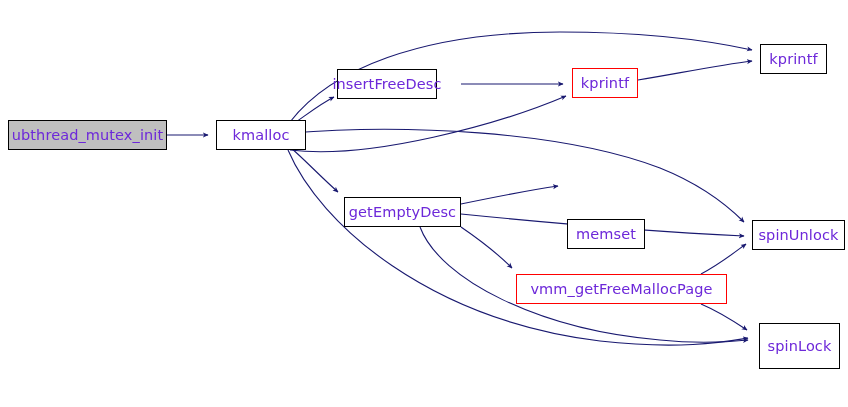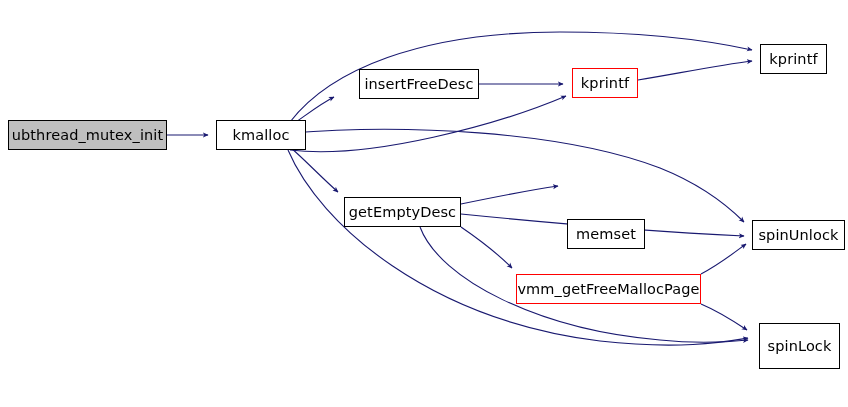--- a/index.html
+++ b/index.html
@@ -10,21 +10,21 @@
   }
   #graph{position:relative;width:848px;height:407px;background:#ffffff;}
   svg#edges{position:absolute;left:0;top:0;width:848px;height:407px;}
   .node{
     position:absolute;
     box-sizing:border-box;
     display:flex;align-items:center;justify-content:center;
     background:#ffffff;
     border:1px solid #000000;
     font-size:14.5px;
-    color:#000000;
+    color:#6d28d9;
     white-space:nowrap;
     letter-spacing:0.1px;
     line-height:1;
     text-align:right;
   }
   .node.root{background:#bfbfbf;border:1px solid #000000;}
   .node.alert{border:1px solid #ff0000;}
   .node span{pointer-events:none;}
 </style>
 </head>
@@ -57,36 +57,36 @@
       </g>
   </svg>
 
   <div id="node-layer">
       <div class="node root" style="left: 8px; top: 120px; width: 159px; height: 30px; background: rgb(191, 191, 191);">
         <span>ubthread_mutex_init</span>
       </div>
       <div class="node" style="left: 216px; top: 120px; width: 90px; height: 30px;">
         <span>kmalloc</span>
       </div>
-      <div class="node" style="left: 359px; top: 69px; width: 120px; height: 30px;">
+      <div class="node" style="left: 337px; top: 69px; width: 100px; height: 30px;">
         <span>insertFreeDesc</span>
       </div>
       <div class="node alert" style="left: 572px; top: 68px; width: 66px; height: 30px; border-color: rgb(255, 0, 0);">
         <span>kprintf</span>
       </div>
       <div class="node" style="left: 760px; top: 44px; width: 67px; height: 30px;">
         <span>kprintf</span>
       </div>
       <div class="node" style="left: 344px; top: 197px; width: 117px; height: 30px;">
         <span>getEmptyDesc</span>
       </div>
       <div class="node" style="left: 567px; top: 172px; width: 78px; height: 30px; margin-top: 47px;">
         <span>memset</span>
       </div>
-      <div class="node alert" style="left: 516px; top: 274px; width: 185px; height: 30px; border-color: rgb(255, 0, 0);">
+      <div class="node alert" style="left: 516px; top: 274px; width: 211px; height: 30px; border-color: rgb(255, 0, 0);">
         <span>vmm_getFreeMallocPage</span>
       </div>
       <div class="node" style="left: 752px; top: 220px; width: 93px; height: 30px;">
         <span>spinUnlock</span>
       </div>
       <div class="node" style="left: 759px; top: 323px; width: 81px; height: 46px;">
         <span>spinLock</span>
       </div>
     </div>
 

